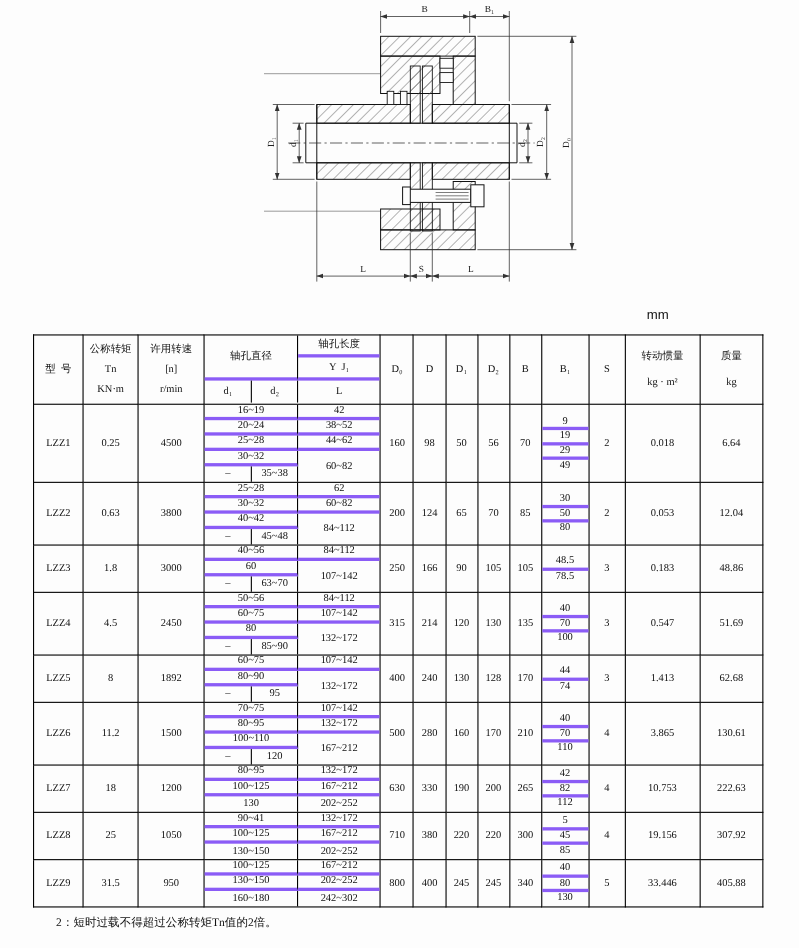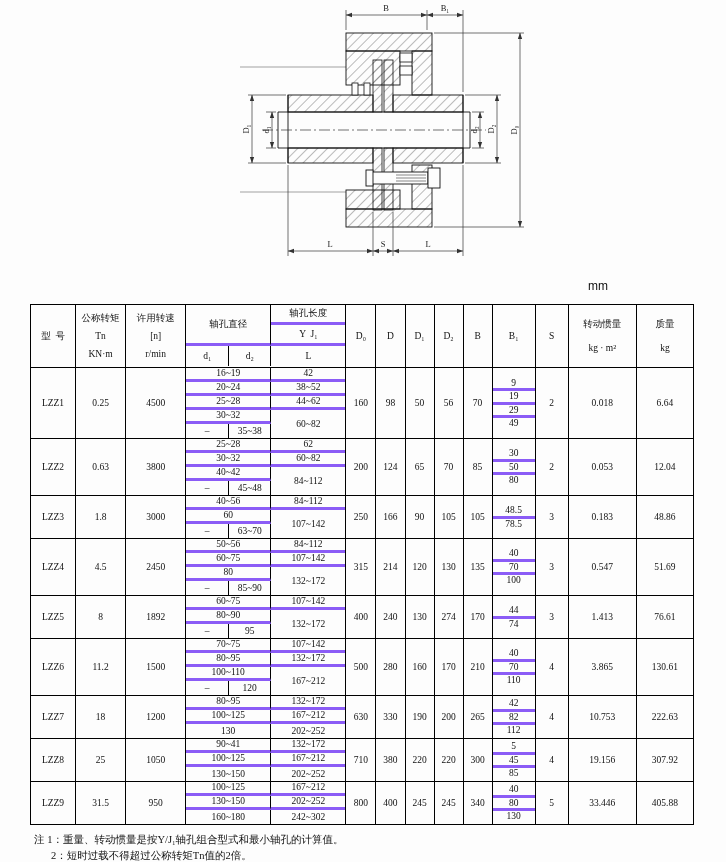--- a/index.html
+++ b/index.html
@@ -367,31 +367,31 @@
             <div class="bb" style="grid-area: 1 / 3 / span 1;">107~142</div>
             <div class="br bb" style="grid-area: 2 / 1 / auto / 3;">80~90</div>
             <div style="grid-area: 2 / 3 / span 2;">132~172</div>
             <div class="br" style="grid-area: 3 / 1;">–</div>
             <div class="br" style="grid-area: 3 / 2;">95</div>
           </div>
         </td>
         <td>400</td>
         <td>240</td>
         <td>130</td>
-        <td>274</td>
+        <td>128</td>
         <td>170</td>
         <td class="grid-td">
           <div class="b1-wrap">
             <div class="bb">44</div>
             <div>74</div>
           </div>
         </td>
         <td>3</td>
         <td>1.413</td>
-        <td>76.61</td>
+        <td>62.68</td>
       </tr>
       <tr style="height: 56px;">
         <td>LZZ6</td>
         <td>11.2</td>
         <td>1500</td>
         <td class="grid-td">
           <div class="bore-grid" style="grid-template-rows: repeat(4, 14px);">
             <div class="br bb" style="grid-area: 1 / 1 / auto / 3;">70~75</div>
             <div class="bb" style="grid-area: 1 / 3 / span 1;">107~142</div>
             <div class="br bb" style="grid-area: 2 / 1 / auto / 3;">80~95</div>
@@ -505,15 +505,14 @@
           </div>
         </td>
         <td>5</td>
         <td>33.446</td>
         <td>405.88</td>
       </tr>
     </tbody>
 </table>
 
 <div class="notes">
-  <div class="note-line"><span>注</span> <span>1：重量、转动惯量是按Y/J₁轴孔组合型式和最小轴孔的计算值。</span></div>
   <div class="note-line second"><span>2：短时过载不得超过公称转矩Tn值的2倍。</span></div>
 </div>
 
 </body></html>

